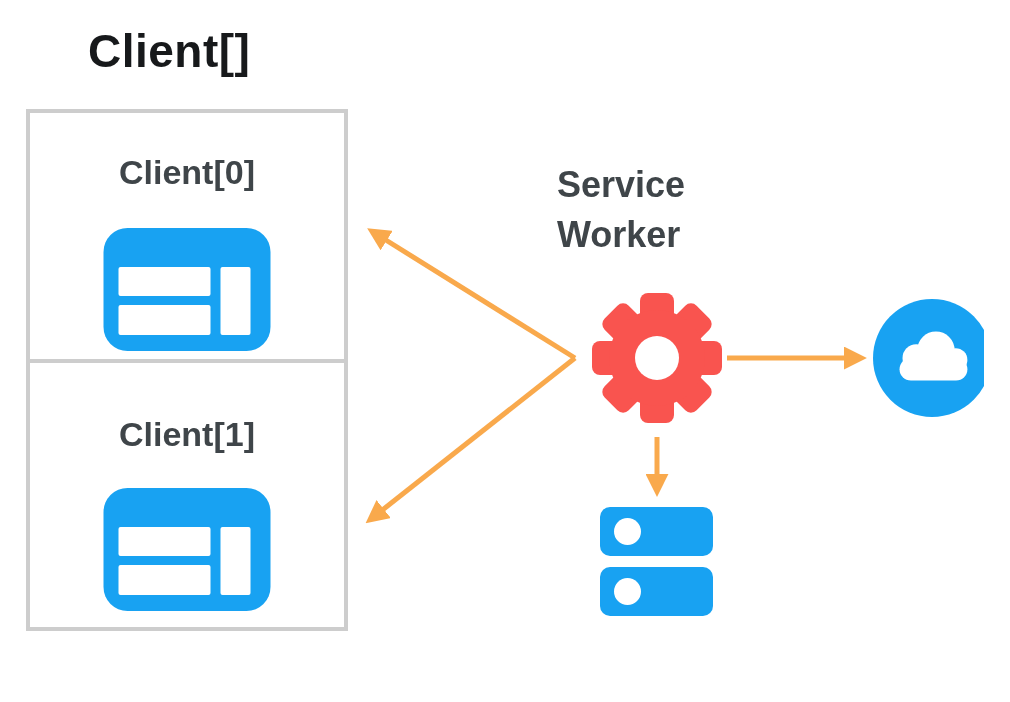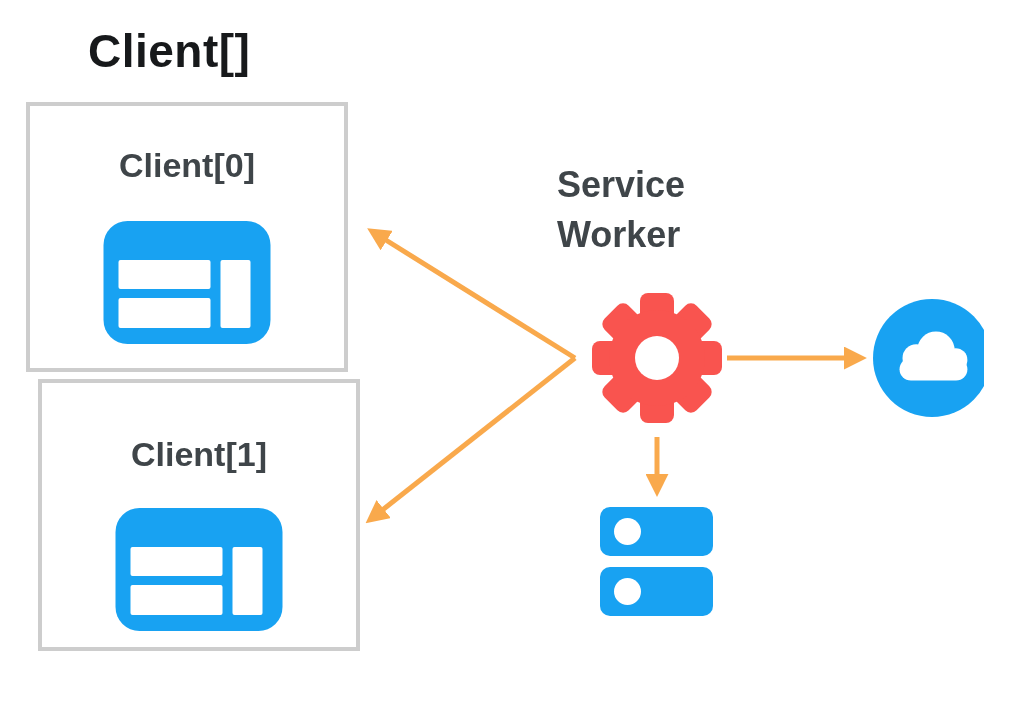--- a/index.html
+++ b/index.html
@@ -10,22 +10,22 @@
     position:absolute; left:88px; top:24px;
     font-size:46px; font-weight:700; color:var(--title_black,#17191b);
     letter-spacing:0.5px;
   }
 
   .client-box {
     position:absolute; left:26px; width:322px;
     border:4px solid var(--border_gray,#cdcdcd);
     background:#fff; box-sizing:border-box;
   }
-  .box0 { top:102px; height:270px; }
-  .box1 { top:379px; height:272px;margin-left:12px; }
+  .box0 { top:109px; height:270px; }
+  .box1 { top:359px; height:272px; }
 
   .client-label {
     position:absolute; left:0; right:0; text-align:center;
     font-size:34px; font-weight:600; color:var(--text_dark,#3f4549);
   }
   .box0 .client-label { top:40px; }
   .box1 .client-label { top:52px; }
 
   .browser-icon {
     position:absolute; left:50%; transform:translateX(-50%);

